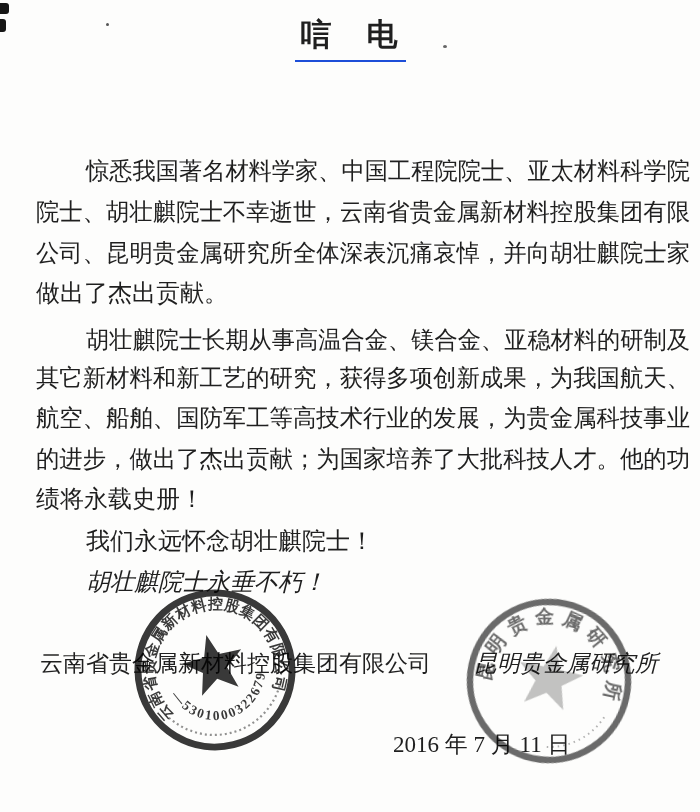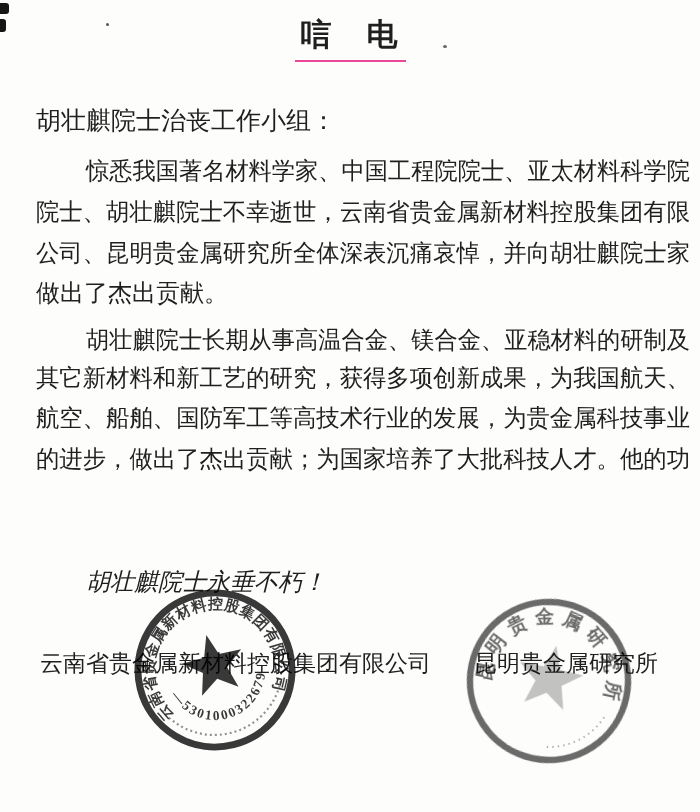--- a/index.html
+++ b/index.html
@@ -6,39 +6,39 @@
   .page{
     position:relative;width:700px;height:812px;margin:0 auto;
     background:#fdfdfc;overflow:hidden;
     font-family:"Liberation Serif","DejaVu Serif",serif;
     color:#1f1f1f;
   }
   
   .title-wrap{position:absolute;top:14px;left:0;width:100%;text-align:center;}
   .title{
     display:inline-block;font-size:31px;font-weight:bold;letter-spacing:2px;
-    border-bottom:2px solid #ec4899;padding:0 6px 4px 6px;
+    border-bottom:2px solid #1d4ed8;padding:0 6px 4px 6px;
   }
   
   .bl{position:absolute;font-size:24px;white-space:nowrap;transform-origin:0 50%;}
   .sal {top:104px;left:36px;font-size:25px;}
   .l0  {top:155px;left:86px;}
   .l1  {top:196px;left:36px;}
   .l2  {top:237px;left:36px;}
   .l3  {top:277px;left:36px;}
   .l4  {top:324px;left:86px;}
   .l5  {top:362px;left:36px;}
   .l6  {top:402px;left:36px;}
   .l7  {top:443px;left:36px;}
   .l8  {top:483px;left:36px;}
   .l9  {top:525px;left:86px;}
   .l10 {top:566px;left:86px;font-style:italic;}
   .sig{position:absolute;top:648px;font-size:23px;white-space:nowrap;}
   .sig-left{left:40px;}
-  .sig-right{left:474px;}
+  .sig-right{left:474px;font-style:italic;}
   .date-line{position:absolute;top:729px;left:393px;font-size:23px;white-space:nowrap;}
   
   .stamp{position:absolute;width:180px;height:180px;mix-blend-mode:multiply;}
   .stamp-left{left:125px;top:580px;transform:rotate(-14deg);opacity:.88;}
   .stamp-right{left:459px;top:591px;transform:rotate(12deg);opacity:.72;}
   .stamp text{font-family:"Liberation Serif","DejaVu Serif",serif;font-weight:bold;}
   .seal-name-left{font-size:15px;letter-spacing:.5px;}
   .seal-serial{font-size:13.5px;letter-spacing:2px;}
   .seal-name-right{font-size:19px;letter-spacing:7px;}
   
@@ -55,35 +55,37 @@
 
   <div class="speck sp1"></div>
   <div class="speck sp2"></div>
   <div class="speck sp3"></div>
   <div class="speck sp4"></div>
 
   <div class="title-wrap">
     <span class="title">唁　电</span>
   </div>
 
-  <div class="bl sal">胡壮麒院士治丧工作小组：</div>
 
   <div class="bl l0" style="transform: scaleX(0.967949);">惊悉我国著名材料学家、中国工程院院士、亚太材料科学院</div>
   <div class="bl l1" style="transform: scaleX(0.973214);">院士、胡壮麒院士不幸逝世，云南省贵金属新材料控股集团有限</div>
   <div class="bl l2" style="transform: scaleX(0.973214);">公司、昆明贵金属研究所全体深表沉痛哀悼，并向胡壮麒院士家</div>
   <div class="bl l3">做出了杰出贡献。</div>
   <div class="bl l4" style="transform: scaleX(0.967949);">胡壮麒院士长期从事高温合金、镁合金、亚稳材料的研制及</div>
   <div class="bl l5" style="transform: scaleX(0.973214);">其它新材料和新工艺的研究，获得多项创新成果，为我国航天、</div>
   <div class="bl l6" style="transform: scaleX(0.973214);">航空、船舶、国防军工等高技术行业的发展，为贵金属科技事业</div>
   <div class="bl l7" style="transform: scaleX(0.973214);">的进步，做出了杰出贡献；为国家培养了大批科技人才。他的功</div>
+  <div class="bl l8">绩将永载史册！</div>
+  <div class="bl l9">我们永远怀念胡壮麒院士！</div>
   <div class="bl l10">胡壮麒院士永垂不朽！</div>
 
   <div class="sig sig-left">云南省贵金属新材料控股集团有限公司</div>
   <div class="sig sig-right">昆明贵金属研究所</div>
 
+  <div class="date-line">2016 年 7 月 11 日</div>
 
   <svg class="stamp stamp-left" viewBox="0 0 180 180">
     <defs>
       <path id="arcL" d="M 37.2 120.5 A 61 61 0 1 1 142.8 120.5" fill="none"></path>
       <path id="serL" d="M 43 107.1 A 50 50 0 0 0 137 107.1" fill="none"></path>
     </defs>
     <circle cx="90" cy="90" r="77" fill="none" stroke-width="7" stroke="#1d1d1d"></circle>
     <polygon points="90,54 97.6,75.5 120.4,76.1 102.4,90 108.8,111.9 90,99 71.2,111.9 77.6,90 59.6,76.1 82.4,75.5" fill="#1d1d1d"></polygon>
     <text class="seal-name-left" text-anchor="middle" fill="#1d1d1d">
       <textPath href="#arcL" startOffset="50%">云南省贵金属新材料控股集团有限公司</textPath>

